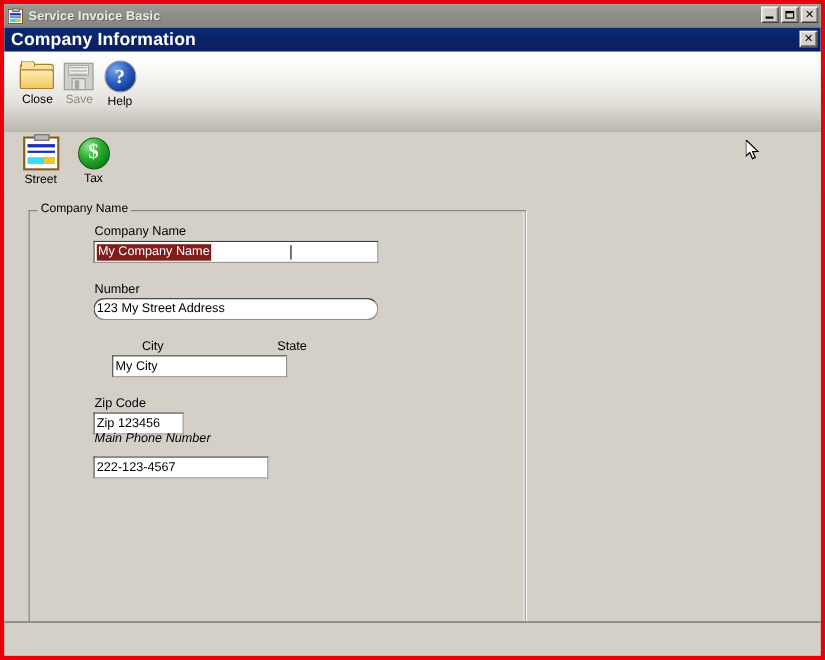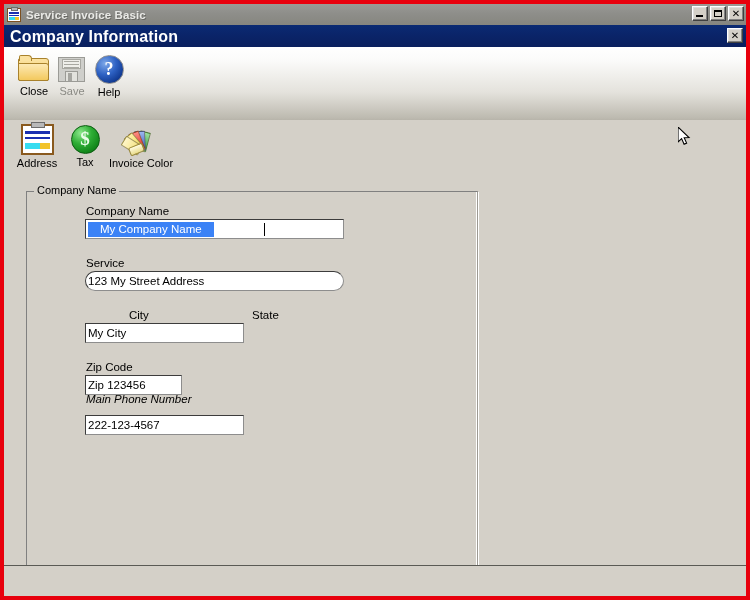--- a/index.html
+++ b/index.html
@@ -389,23 +389,23 @@
   .tbox .tval {
     position: absolute;
     left: 2px;
     top: 2px;
     font-size: 11.5px;
     line-height: 15px;
     color: #000000;
     white-space: nowrap;
   }
   .tbox.selected .tval {
-    background: #3b82f6;
+    background: #7f1d1d;
     color: #ffffff;
-    padding: 0 12px;
+    padding: 0 1px;
   }
   .caret {
     position: absolute;
     top: 3px;
     width: 1px;
     height: 13px;
     background: #000;
   }
 
   
@@ -506,67 +506,56 @@
       <div id="toolbar2">
 
         <div class="tbtn" style="left:5px; top:4px;">
           <span class="ticon clipboard-icon cb-ic" style="border:2px solid #8a5a1e;">
             <span class="clip-top" style="left:8px;top:-4px;width:14px;height:6px;"></span>
             <span class="cl-b1" style="left:2px;top:5px;width:25px;height:3px;"></span>
             <span class="cl-b2" style="left:2px;top:11px;width:25px;height:2px;"></span>
             <span class="cl-cyan" style="left:2px;top:17px;width:25px;height:6px;"></span>
             <span class="cl-yellow" style="left:17px;top:17px;width:10px;height:6px;"></span>
           </span>
-          <span class="tlabel">Address</span>
+          <span class="tlabel">Street</span>
         </div>
 
         <div class="tbtn" style="left:53px; top:5px;">
           <span class="ticon tax-ic">
             <span class="tx-circle"></span>
             <span class="tx-d">$</span>
           </span>
           <span class="tlabel">Tax</span>
         </div>
 
-        <div class="tbtn" style="left:100px; top:5px; width:74px;">
-          <span class="ticon fan-ic">
-            <span class="sw sw5"></span>
-            <span class="sw sw4"></span>
-            <span class="sw sw3"></span>
-            <span class="sw sw2"></span>
-            <span class="sw sw1"></span>
-            <span class="sw-handle"></span>
-          </span>
-          <span class="tlabel">Invoice Color</span>
-        </div>
       </div>
 
       <div id="groupbox"></div>
       <div id="gb-legend">Company Name</div>
 
       <div class="field-label" style="left:82px; top:180px;">Company Name</div>
       <div class="tbox selected" style="left:81px; top:194px; width:259px;">
         <span class="tval" title="Company Name">My Company Name</span>
         <span class="caret" style="left:178px;"></span>
       </div>
 
-      <div class="field-label" style="left:82px; top:232px;">Service</div>
+      <div class="field-label" style="left:82px; top:232px;">Number</div>
       <div class="tbox" style="left:81px; top:246px; width:259px;border-radius:10px;">
         <span class="tval" title="Address">123 My Street Address</span>
       </div>
 
       <div class="field-label" style="left:82px; top:284px;margin-left:43px;">City</div>
-      <div class="tbox" style="left:81px; top:298px; width:159px;">
+      <div class="tbox" style="left:98px; top:298px; width:159px;">
         <span class="tval" title="City">My City</span>
       </div>
 
       <div class="field-label" style="left:248px; top:284px;">State</div>
 
       <div class="field-label" style="left:82px; top:336px;">Zip Code</div>
-      <div class="tbox" style="left:81px; top:350px; width:97px;padding-left:17px;">
+      <div class="tbox" style="left:81px; top:350px; width:82px;padding-left:17px;">
         <span class="tval" title="Zip Code">Zip 123456</span>
       </div>
 
       <div class="field-label" style="left:82px; top:368px;font-style:italic;">Main Phone Number</div>
       <div class="tbox" style="left:81px; top:390px; width:159px;">
         <span class="tval" title="Main Phone Number">222-123-4567</span>
       </div>
 
     </div>
 

